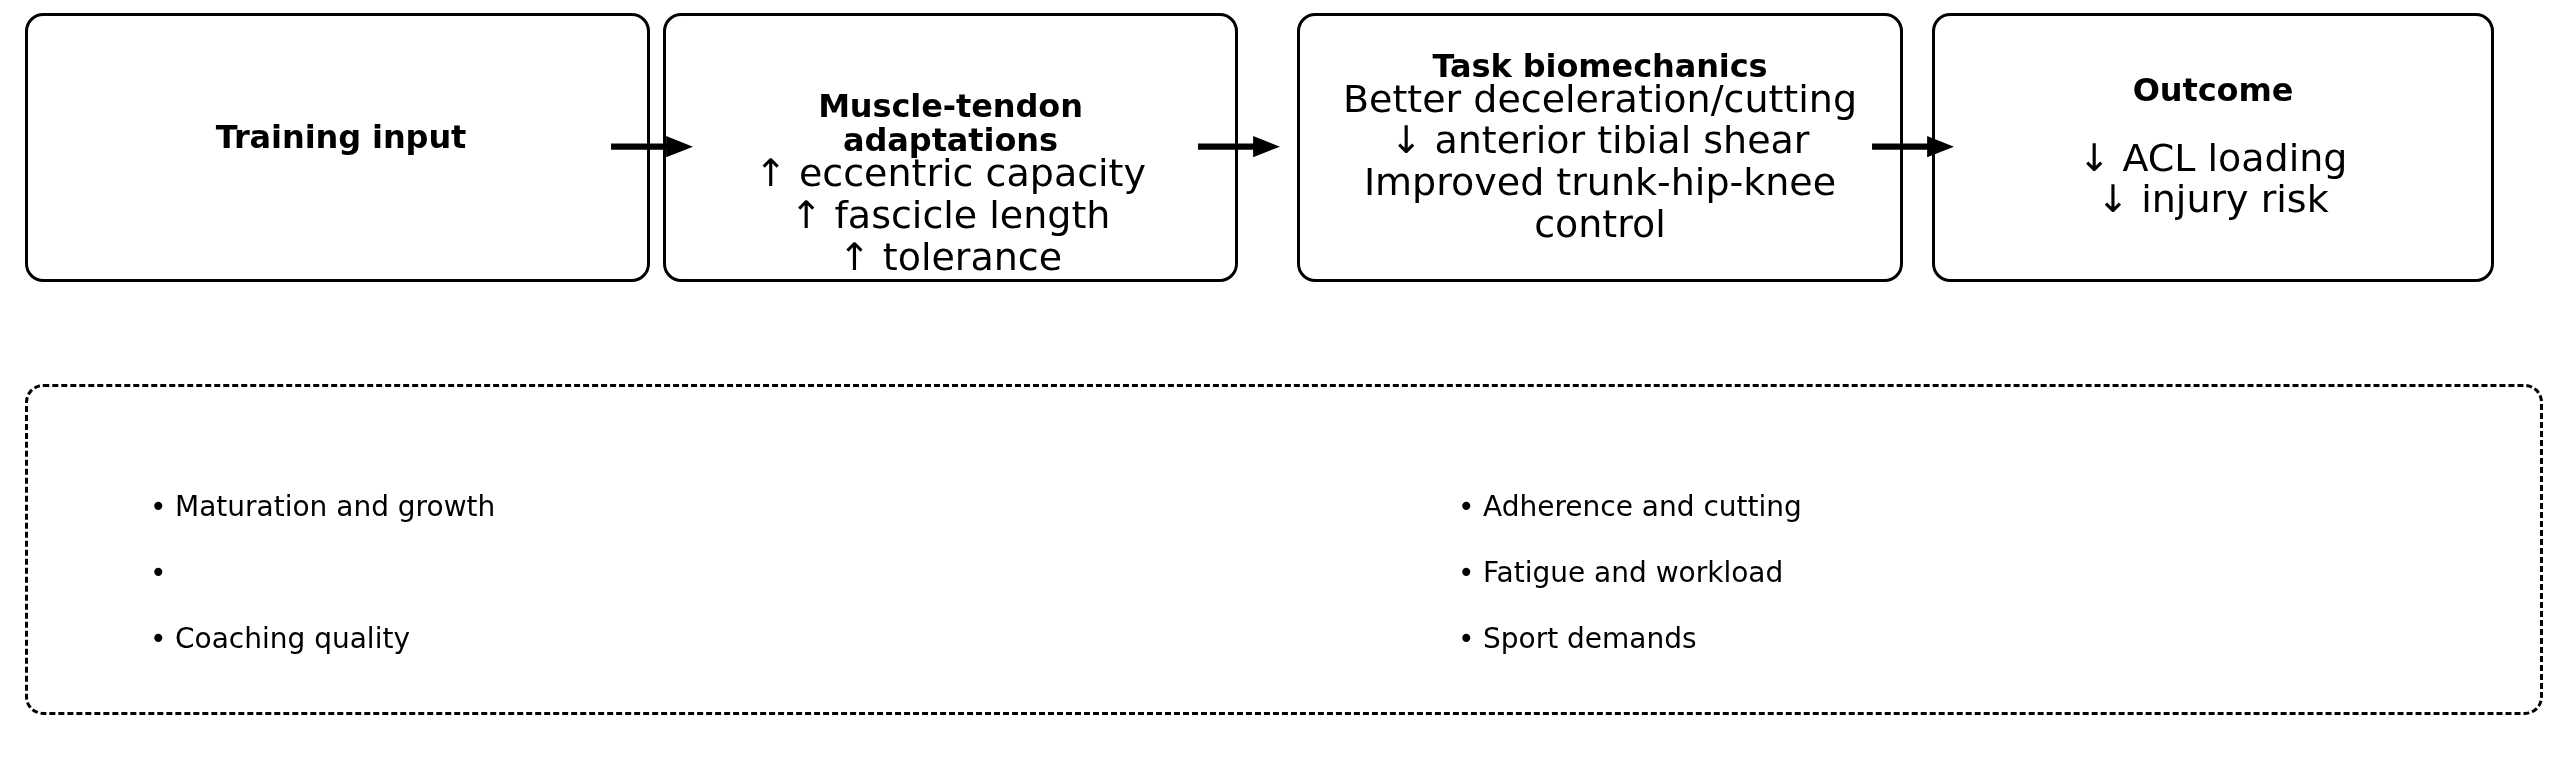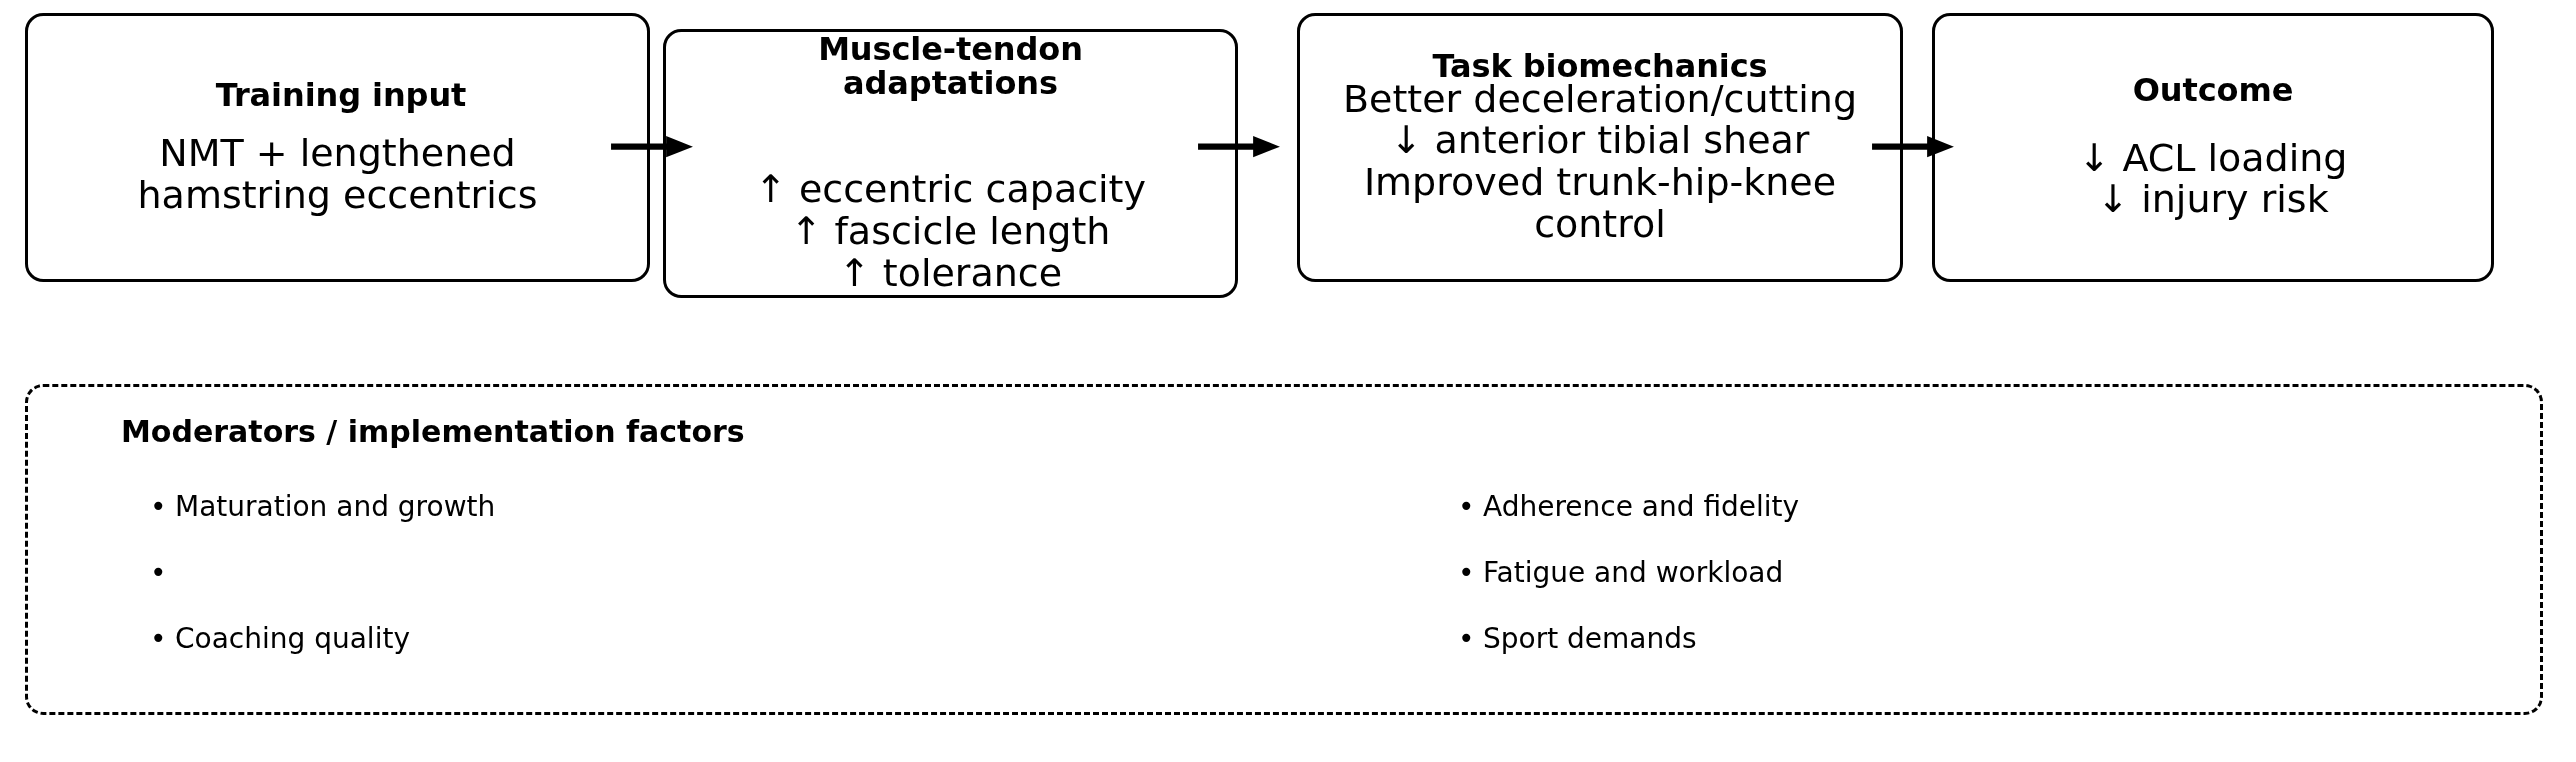--- a/index.html
+++ b/index.html
@@ -59,21 +59,21 @@
 
   
   #box-1 { left: 25px;   width: 625px; }
   #box-2 { left: 663px;  width: 575px; }
   #box-3 { left: 1297px; width: 606px; justify-content: center; }
   #box-4 { left: 1932px; width: 562px; }
 
   #box-1 .box-title { margin-bottom: 21px; margin-left: 7px; }
   #box-1 .box-body  { }
 
-  #box-2 { justify-content: space-between; margin-top: 16px; }
+  #box-2 { justify-content: flex-end; }
   #box-2 .box-title { margin-bottom: -4.2px; }
 
   #box-3 .box-title { margin-bottom: -4.2px; }
 
   #box-4 .box-title { margin-bottom: 30px; }
 
   
   .arrow {
     position: absolute;
     top: 141px;
@@ -133,22 +133,20 @@
   }
   .mod-label { }
 </style>
 </head>
 <body>
 
 <div id="flow-row">
 
   <div class="flow-box" id="box-1">
     <div class="box-title">Training input</div>
-    <div class="box-body">NMT + lengthened
-hamstring eccentrics</div>
   </div>
 
   <div class="flow-box" id="box-2">
     <div class="box-title">Muscle-tendon
 adaptations</div>
     <div class="box-body">↑ eccentric capacity
 ↑ fascicle length
 ↑ tolerance</div>
   </div>
 
@@ -184,40 +182,39 @@
     <svg width="82" height="11.3" viewBox="0 0 116 16">
       <line x1="0" y1="8" x2="86" y2="8" stroke="#000" stroke-width="9"></line>
       <polygon points="78,-7 116,8 78,23" fill="#000"></polygon>
     </svg>
   </span>
 
 </div>
 
 <div id="moderators-panel">
 
-  <div id="moderators-title">Moderators / implementation factors</div>
 
   <div class="mod-col" id="mod-col-left">
     <div class="mod-item">
       <span class="mod-bullet">•</span>
       <span class="mod-label">Maturation and growth</span>
     </div>
     <div class="mod-item">
       <span class="mod-bullet">•</span>
     </div>
     <div class="mod-item">
       <span class="mod-bullet">•</span>
       <span class="mod-label">Coaching quality</span>
     </div>
   </div>
 
   <div class="mod-col" id="mod-col-right">
     <div class="mod-item">
       <span class="mod-bullet">•</span>
-      <span class="mod-label">Adherence and fidelity</span>
+      <span class="mod-label">Adherence and cutting</span>
     </div>
     <div class="mod-item">
       <span class="mod-bullet">•</span>
       <span class="mod-label">Fatigue and workload</span>
     </div>
     <div class="mod-item">
       <span class="mod-bullet">•</span>
       <span class="mod-label">Sport demands</span>
     </div>
   </div>

